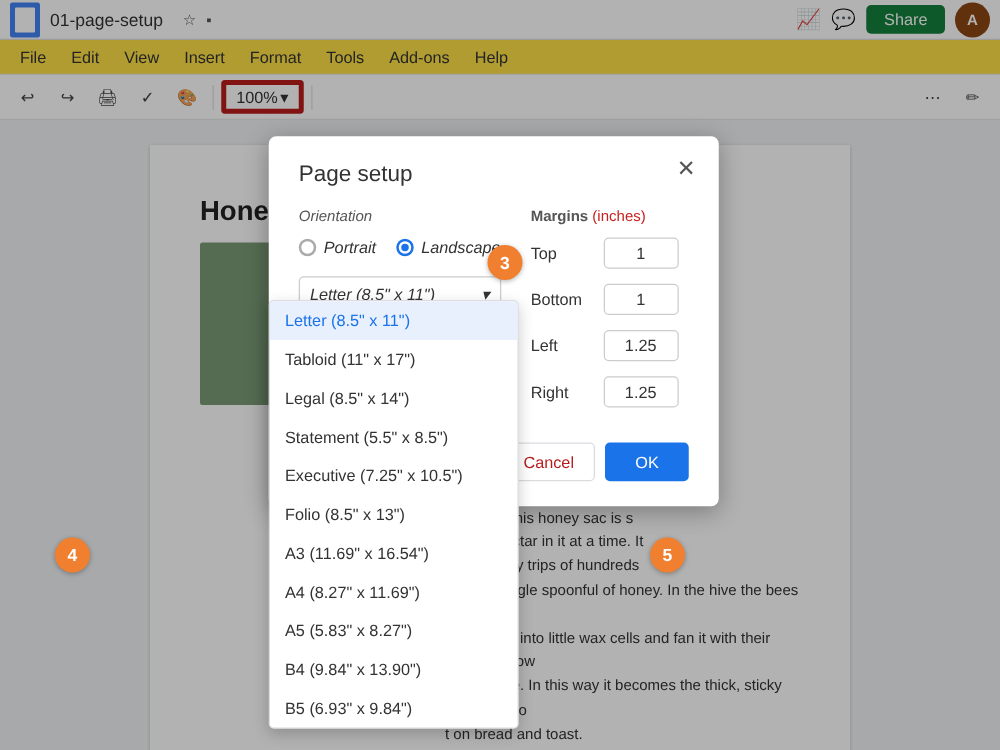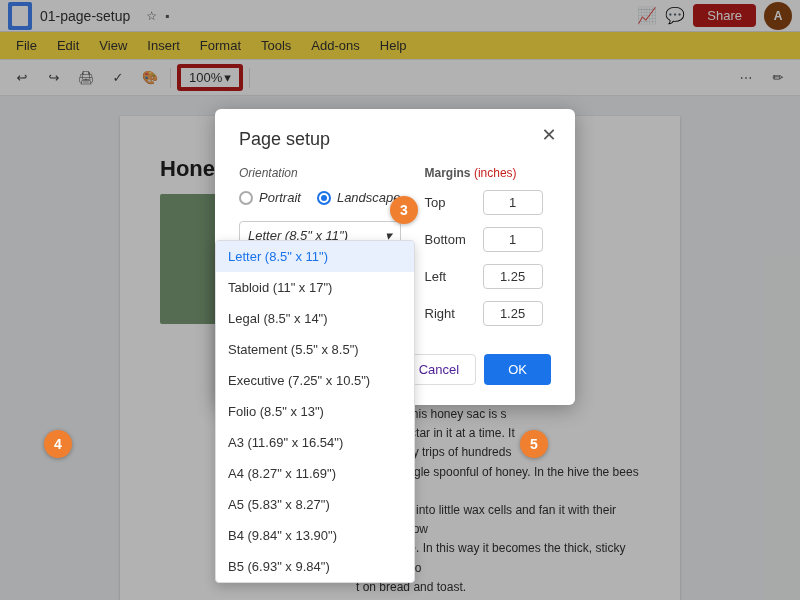--- a/index.html
+++ b/index.html
@@ -5,21 +5,21 @@
     * { box-sizing: border-box; margin: 0; padding: 0; }
     body { font-family: Arial, sans-serif; font-size: 13px; background: #f1f3f4; width: 800px; height: 600px; overflow: hidden; position: relative; }
 
     
     .top-bar { background: #fff; height: 32px; display: flex; align-items: center; padding: 12px 8px; border-bottom: 1px solid #e0e0e0; }
     .doc-icon { width: 24px; height: 28px; background: #4285f4; border-radius: 2px; margin-right: 8px; display: flex; align-items: center; justify-content: center; flex-shrink: 0; }
     .doc-icon-inner { width: 16px; height: 20px; background: #fff; border-radius: 1px; position: relative; }
     .doc-title { font-size: 14px; color: #333; margin-right: 8px; }
     .top-bar-spacer { flex: 1; }
     .top-bar-icons { display: flex; align-items: center; gap: 8px; }
-    .share-btn { background: #b91c1c; color: #fff; border-radius: 4px; padding: 4px 14px; font-size: 13px; font-weight: 500; cursor: pointer; border: none; }
+    .share-btn { background: #15803d; color: #fff; border-radius: 4px; padding: 4px 14px; font-size: 13px; font-weight: 500; cursor: pointer; border: none; }
     .avatar { width: 28px; height: 28px; border-radius: 50%; background: #8b4513; display: flex; align-items: center; justify-content: center; color: #fff; font-size: 12px; font-weight: bold; }
 
     
     .menu-bar { background: #fde047; height: 28px; display: flex; align-items: center; padding: 0 8px; gap: 4px; border-bottom: 1px solid #e8e8e8; }
     .menu-item { padding: 2px 8px; font-size: 13px; color: #333; cursor: pointer; border-radius: 3px; }
 
     
     .toolbar { background: #fff; height: 36px; display: flex; align-items: center; padding: 0 8px; gap: 4px; border-bottom: 1px solid #e8e8e8; }
     .toolbar-btn { width: 28px; height: 28px; display: flex; align-items: center; justify-content: center; border-radius: 3px; cursor: pointer; color: #444; font-size: 13px; }
     .toolbar-divider { width: 1px; height: 20px; background: #e0e0e0; margin: 0 2px; }
@@ -53,21 +53,21 @@
     .radio-dot { width: 6px; height: 6px; border-radius: 50%; background: #1a73e8; }
 
     .paper-size-label { font-size: 12px; color: #555; margin-bottom: 6px; font-weight: 500; }
     .paper-size-select { width: 100%; padding: 6px 8px; border: 1px solid #ccc; border-radius: 4px; font-size: 13px; color: #333; background: #fff; display: flex; align-items: center; justify-content: space-between; cursor: pointer; }
 
     .margin-row { display: flex; align-items: center; margin-bottom: 12px; gap: 8px; }
     .margin-label-text { font-size: 13px; color: #333; width: 50px; }
     .margin-input { width: 60px; padding: 4px 8px; border: 1px solid #ccc; border-radius: 4px; font-size: 13px; color: #333; text-align: center; }
 
     .dialog-actions { display: flex; justify-content: flex-end; gap: 8px; margin-top: 16px; }
-    .btn-cancel { padding: 7px 16px; font-size: 13px; color: #4c1d95; border: 1px solid #dadce0; border-radius: 4px; background: #fff; cursor: pointer; font-weight: 500; }
+    .btn-cancel { padding: 7px 16px; font-size: 13px; color: #b91c1c; border: 1px solid #dadce0; border-radius: 4px; background: #fff; cursor: pointer; font-weight: 500; }
     .btn-ok { padding: 7px 24px; font-size: 13px; color: #fff; background: #1a73e8; border: none; border-radius: 4px; cursor: pointer; font-weight: 500; }
 
     
     .dropdown-list { position: absolute; top: 240px; left: 215px; width: 200px; background: #fff; border: 1px solid #dadce0; border-radius: 4px; box-shadow: 0 4px 12px rgba(0,0,0,0.2); z-index: 30; overflow: hidden; }
     .dropdown-item { padding: 8px 12px; font-size: 13px; color: #333; cursor: pointer; }
     .dropdown-item:first-child { background: #e8f0fe; color: #1a73e8; }
 
     
     .badge { width: 28px; height: 28px; border-radius: 50%; background: #f08030; color: #fff; font-size: 14px; font-weight: bold; display: flex; align-items: center; justify-content: center; position: absolute; z-index: 40; box-shadow: 0 1px 4px rgba(0,0,0,0.3); }
     .badge-3 { top: 196px; left: 390px; }

